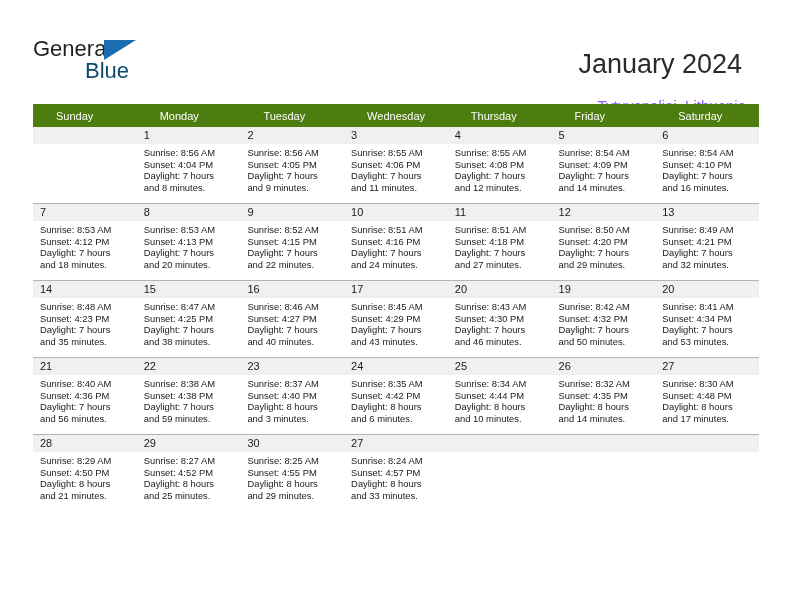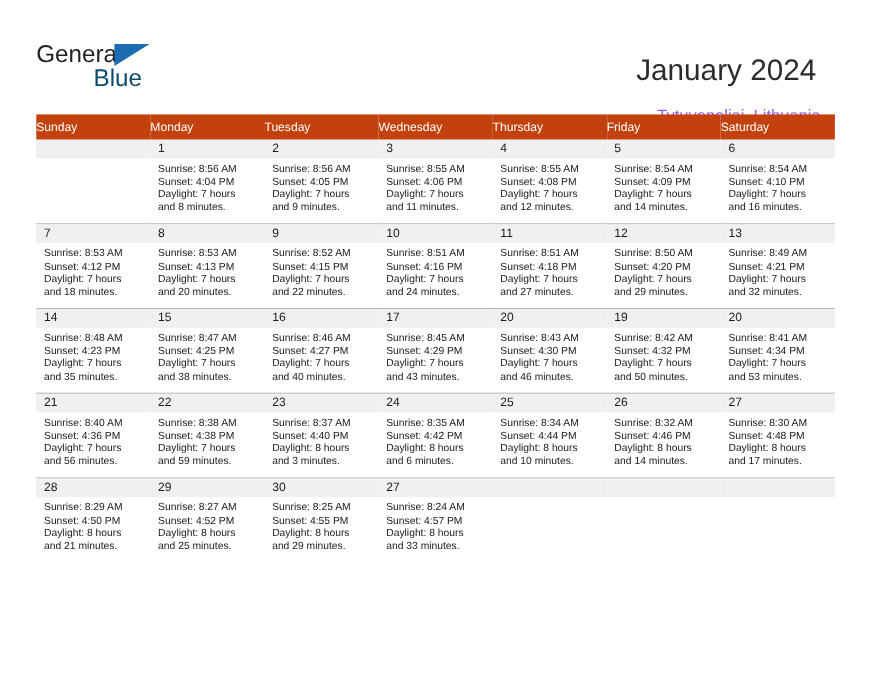--- a/index.html
+++ b/index.html
@@ -88,26 +88,26 @@
   
   .calendar {
     position: absolute;
     left: 33px;
     top: 104px;
     width: 726px;
     border-collapse: collapse;
     table-layout: fixed;
   }
   .calendar th {
-    background: #c2410c;
+    background: #4d7c0f;
     color: #ffffff;
     font-size: 11px;
     font-weight: normal;
     text-align: left;
-    padding: 5px 0 5px 0;
+    padding: 5px 0 5px 23px;
     height: 13px;
     border: none;
   }
   .calendar td {
     vertical-align: top;
     padding: 0;
     border: none;
     height: 76px;
     width: 103.71px;
   }
@@ -462,21 +462,21 @@
                 <div>Daylight: 8 hours</div>
                 <div>and 10 minutes.</div>
               </div>
             </div>
           </td>
           <td>
             <div class="cell-inner">
               <div class="daynum-band">26</div>
               <div class="details">
                 <div>Sunrise: 8:32 AM</div>
-                <div>Sunset: 4:46 PM</div>
+                <div>Sunset: 4:35 PM</div>
                 <div>Daylight: 8 hours</div>
                 <div>and 14 minutes.</div>
               </div>
             </div>
           </td>
           <td>
             <div class="cell-inner">
               <div class="daynum-band">27</div>
               <div class="details">
                 <div>Sunrise: 8:30 AM</div>

